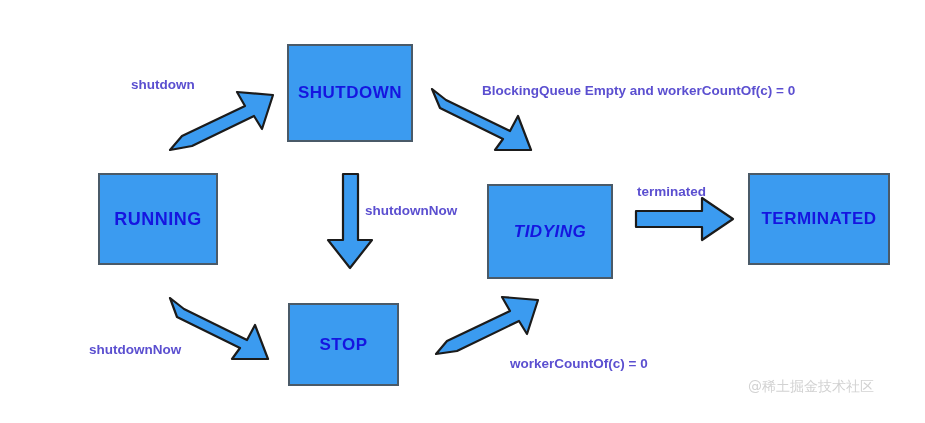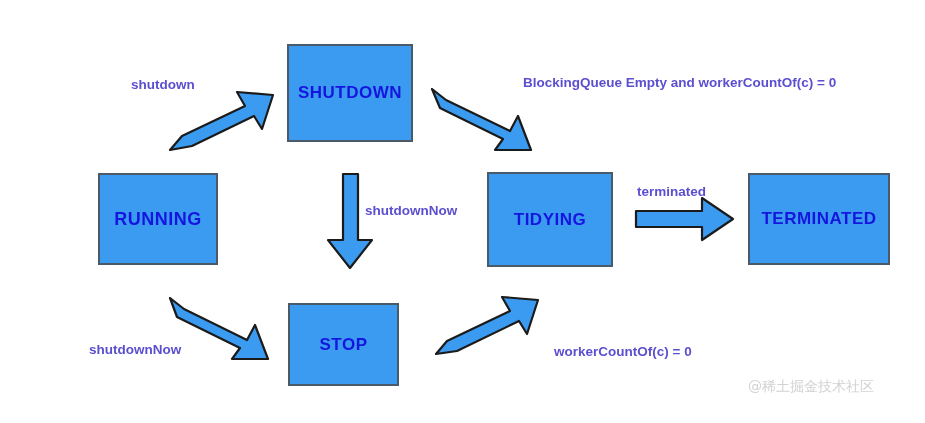--- a/index.html
+++ b/index.html
@@ -33,43 +33,43 @@
     color: #1515e0;
     font-weight: bold;
     font-family: "Liberation Sans", sans-serif;
     letter-spacing: 0.5px;
     line-height: 1.25;
     user-select: none;
   }
   .box-running  { left: 98px;  top: 173px; width: 120px; height: 92px;  font-size: 18px; }
   .box-shutdown { left: 287px; top: 44px;  width: 126px; height: 98px;  font-size: 17px; }
   .box-stop     { left: 288px; top: 303px; width: 111px; height: 83px;  font-size: 17px; }
-  .box-tidying  { left: 487px; top: 172px; width: 126px; height: 95px;  font-size: 17px; }
+  .box-tidying  { left: 487px; top: 184px; width: 126px; height: 95px;  font-size: 17px; font-style: italic; }
   .box-terminated {
     left: 748px; top: 173px; width: 142px; height: 92px;
     font-size: 17px;
     padding: 0 8px;
     word-break: break-all;
   }
 
   .edge-label {
     position: absolute;
     color: #5b4fd0;
     font-size: 13.5px;
     font-weight: bold;
     font-family: "Liberation Sans", sans-serif;
     white-space: nowrap;
     user-select: none;
   }
   .lbl-shutdown       { left: 131px; top: 77px;  }
-  .lbl-blockingqueue  { left: 482px; top: 75px; margin-left: 41px;  }
+  .lbl-blockingqueue  { left: 482px; top: 83px;  }
   .lbl-shutdownnow-v  { left: 365px; top: 203px; }
   .lbl-shutdownnow-d  { left: 89px;  top: 342px; }
   .lbl-terminated     { left: 637px; top: 184px; }
-  .lbl-workercount    { left: 510px; top: 344px; margin-left: 44px; }
+  .lbl-workercount    { left: 510px; top: 356px; }
 
   .watermark {
     position: absolute;
     left: 748px;
     top: 378px;
     font-size: 14px;
     color: #d2d2d2;
     font-family: "DejaVu Sans", sans-serif;
     white-space: nowrap;
     user-select: none;

